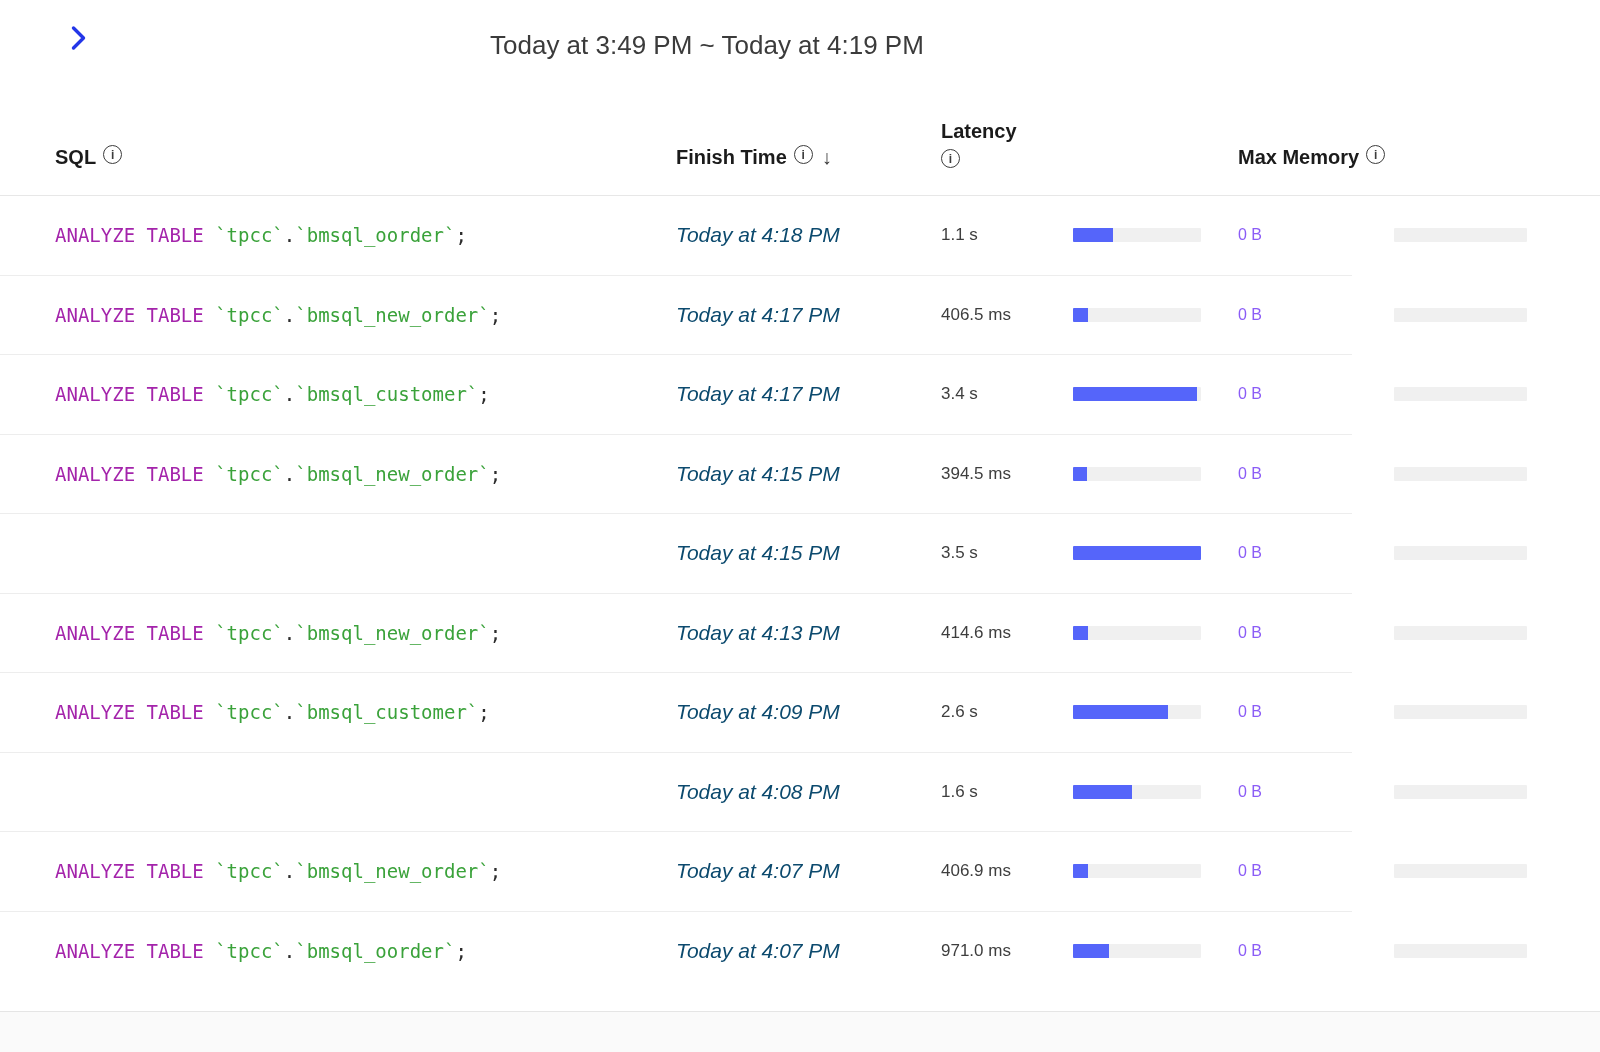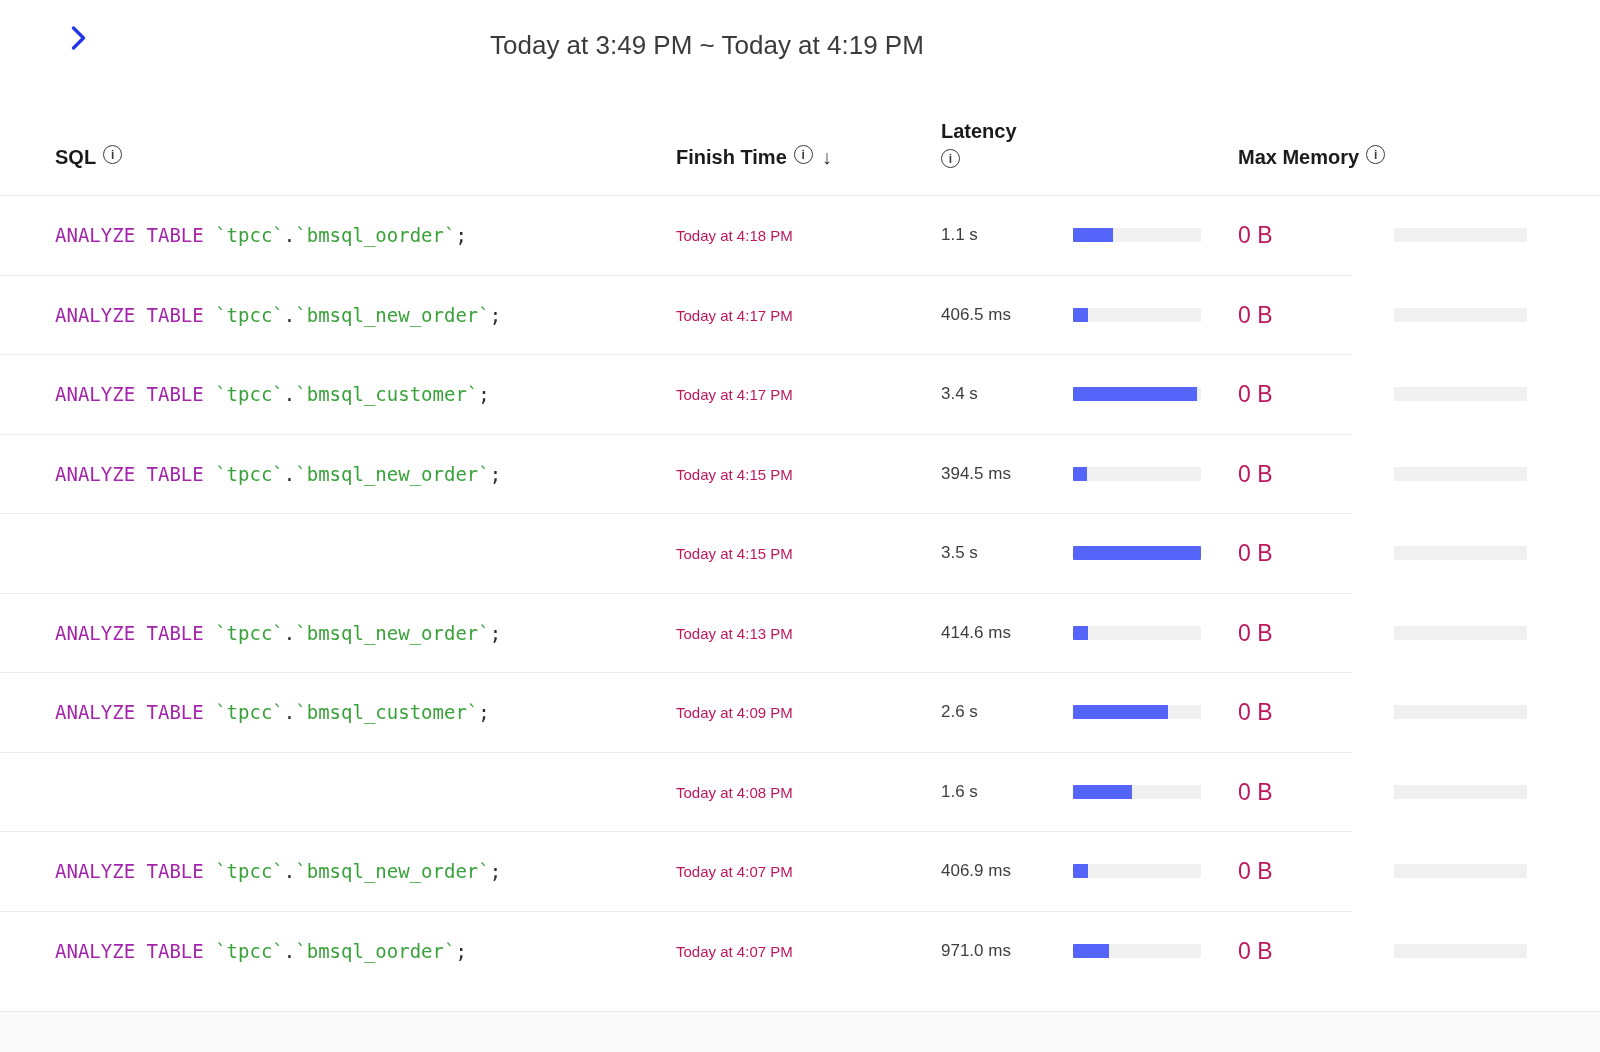--- a/index.html
+++ b/index.html
@@ -27,23 +27,23 @@
   .sort-arrow { font-size:20px; color:#3c3c3c; font-weight:400; margin-left:2px; }
 
   
   .table-body { position:absolute; top:196px; left:0; width:1352px; }
   .row { position:relative; height:79.5px; border-bottom:1px solid #ededed; background:#fff; }
   .row:last-child { border-bottom:none; }
   .cell { position:absolute; top:50%; transform:translateY(-50%); white-space:nowrap; }
   .c-sql { left:55px; font-family:"DejaVu Sans Mono","Liberation Mono",monospace; font-size:19px; color:#2c2c2c; }
   .c-sql .kw    { color:var(--sql-keyword,#a424ab); }
   .c-sql .ident { color:var(--sql-identifier,#3aa23a); }
-  .c-time { left:676px; font-size:15px; color:#be185d; }
+  .c-time { left:676px; font-size:21px; color:#0c4a6e;font-style:italic; }
   .c-lat  { left:941px; font-size:17px; color:#3e3e3e; }
-  .c-mem  { left:1238px; font-size:23px; color:#be185d; }
+  .c-mem  { left:1238px; font-size:16px; color:#8b5cf6; }
   .bar { position:absolute; top:50%; transform:translateY(-50%); height:14px;
          background:#f0f0f0; border-radius:1px; overflow:hidden; }
   .bar-lat { left:1073px; width:128px; }
   .bar-mem { left:1394px; width:133px; }
   .bar-fill { height:100%; width:0; background:var(--bar-fill,#5565fa); }
 
   
   .footer-strip { position:absolute; top:1011px; left:0; width:1600px; height:41px;
                   background:#fafafa; border-top:1px solid #e5e5e5; }
 </style>

